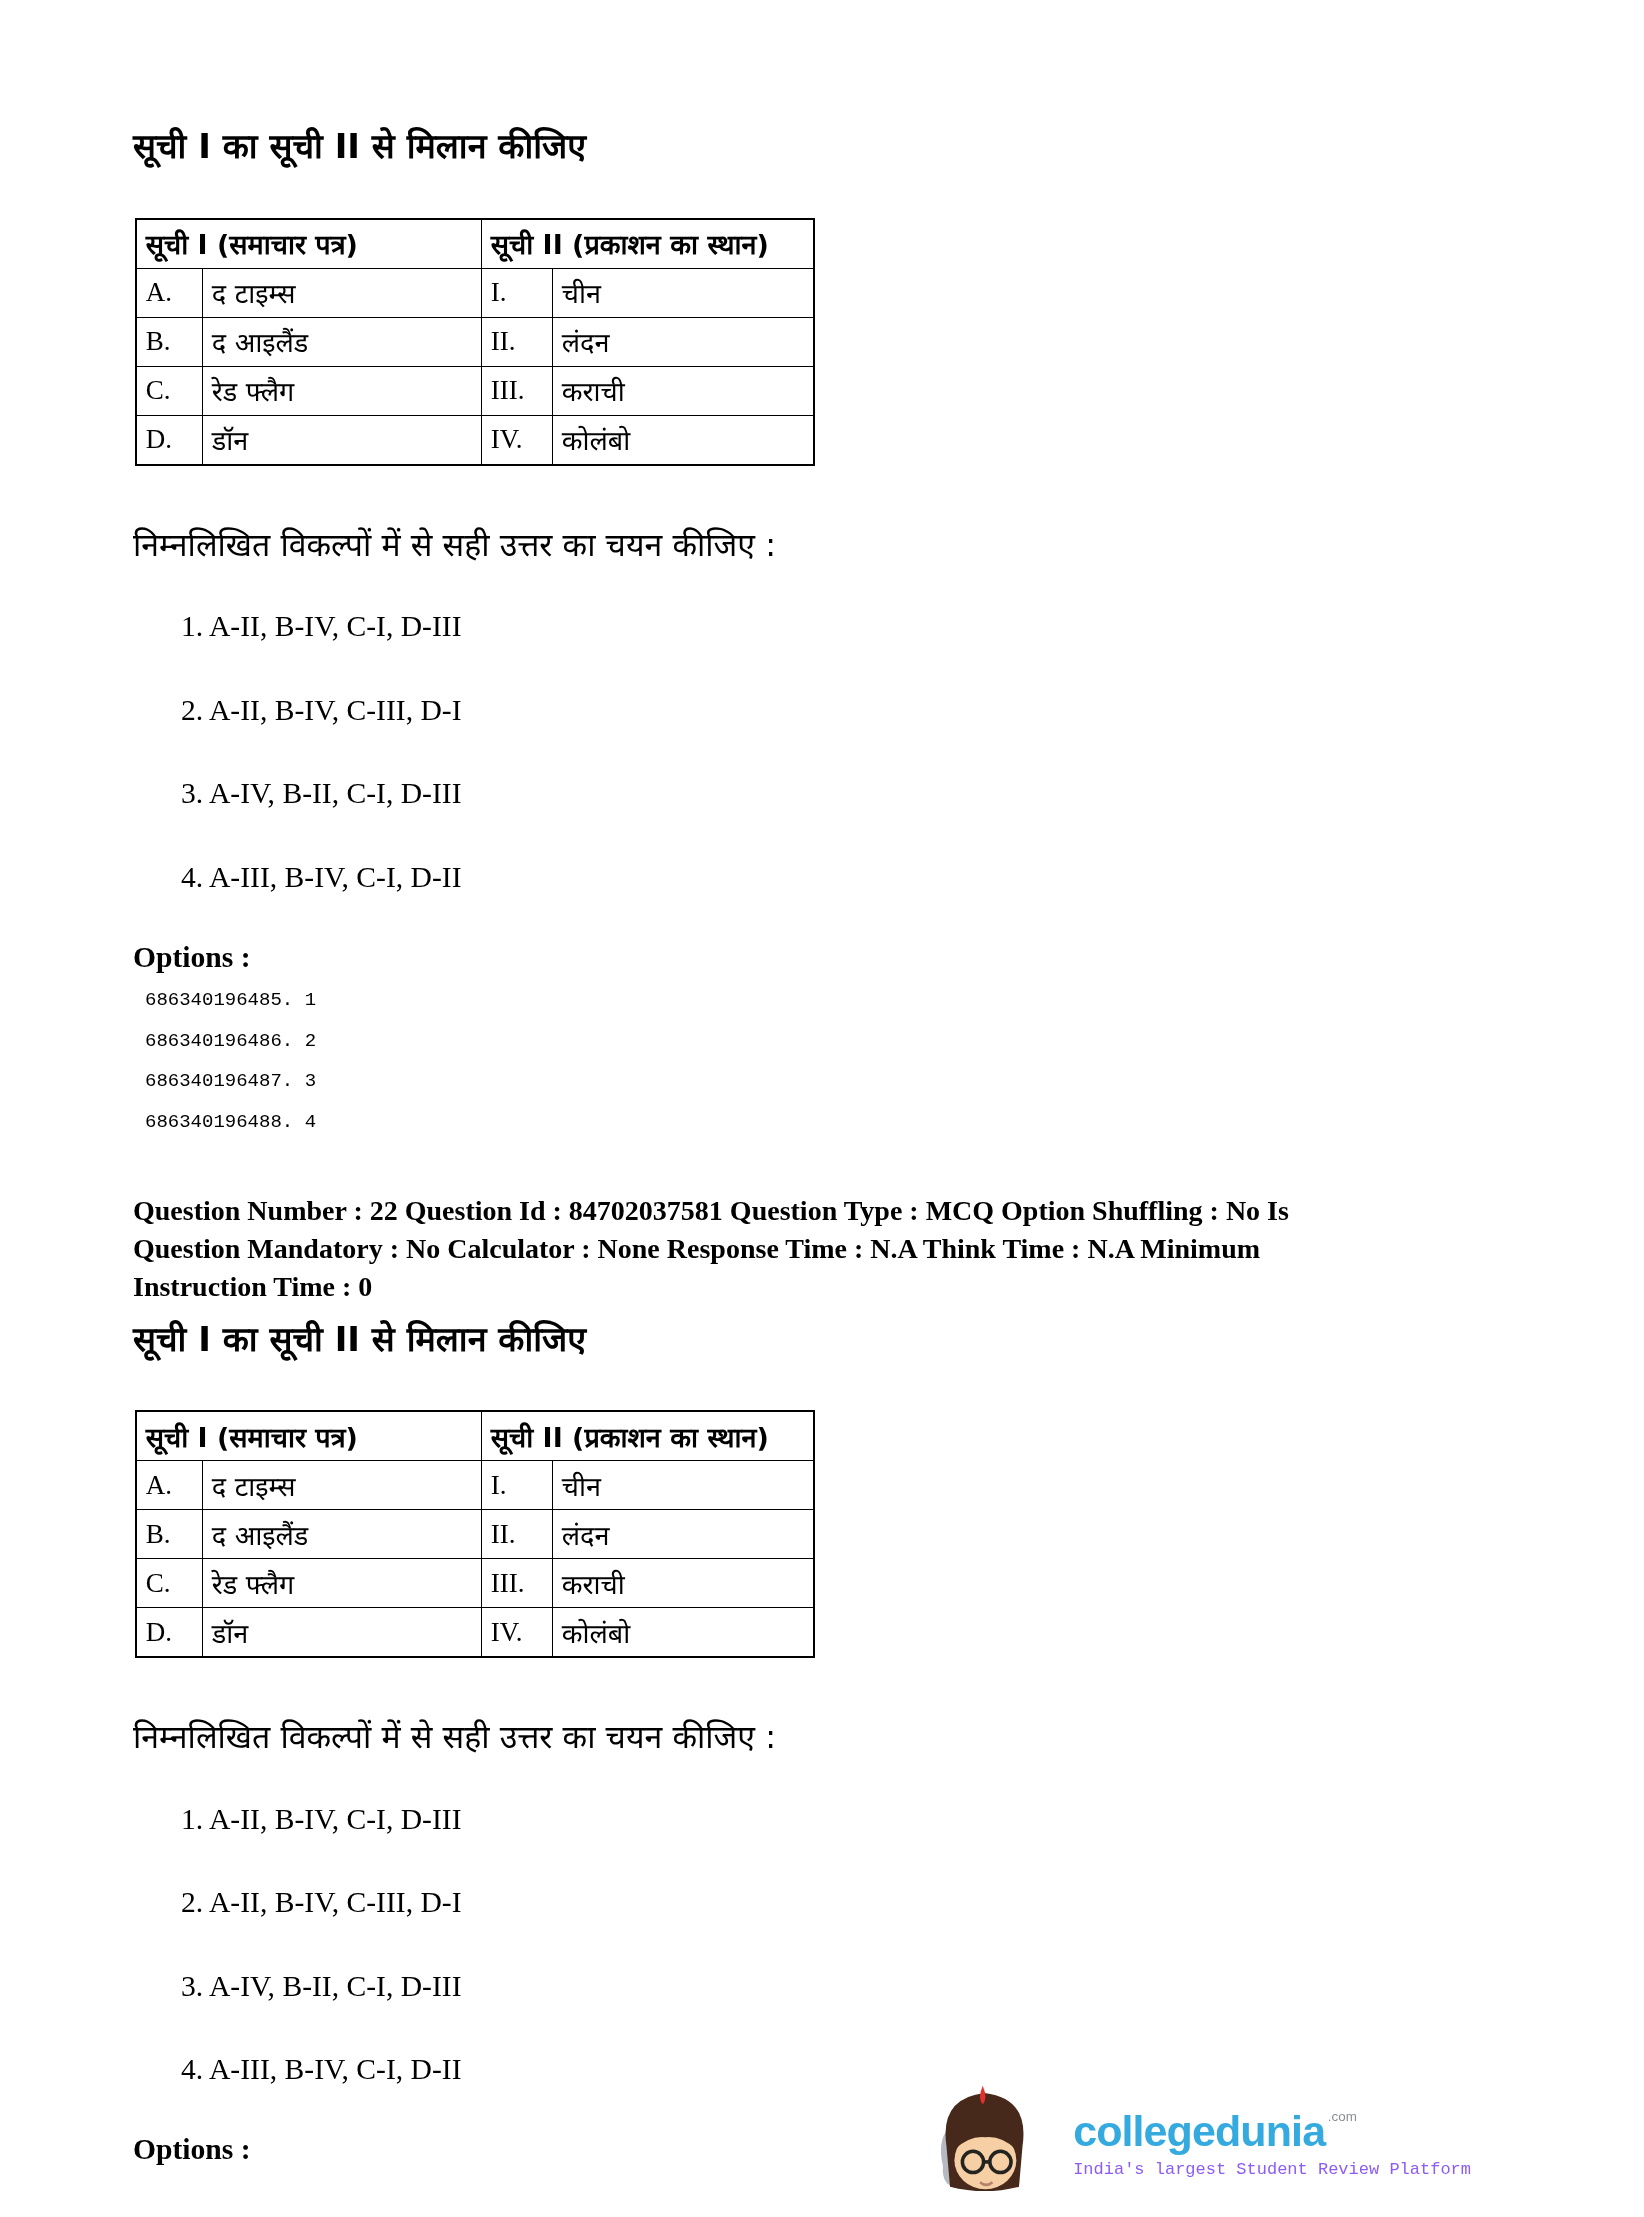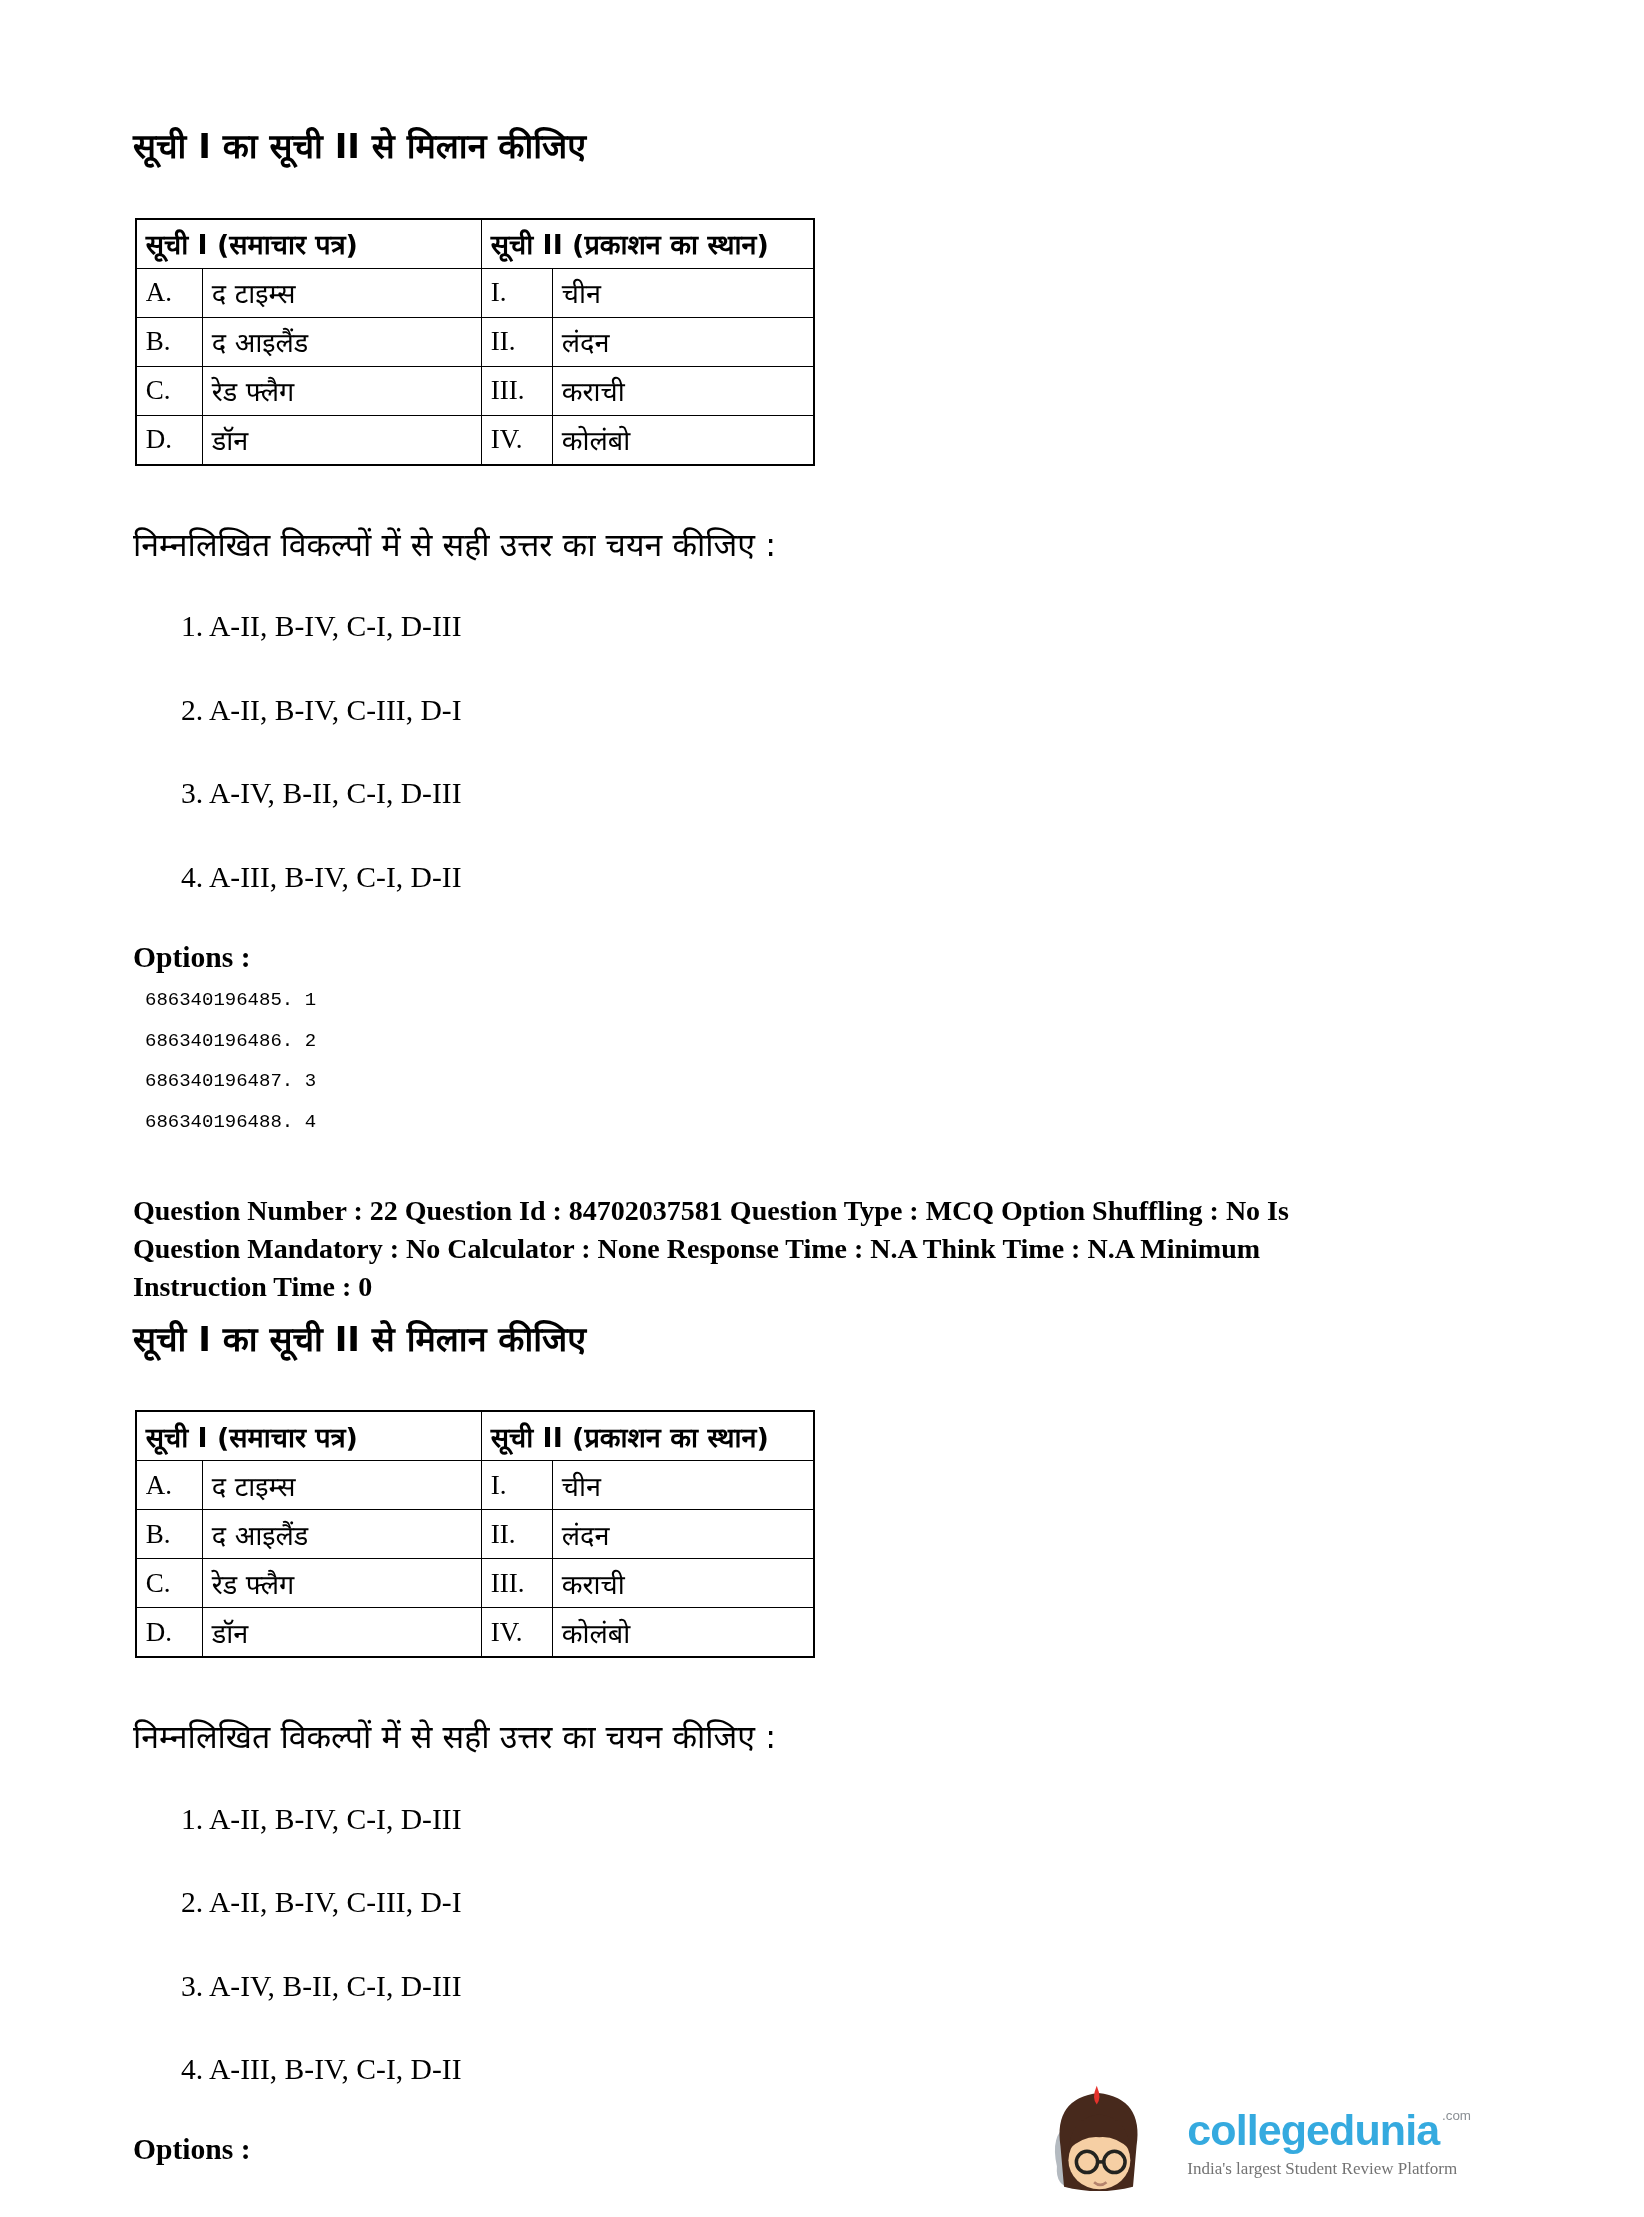--- a/index.html
+++ b/index.html
@@ -100,23 +100,23 @@
     line-height: 1;
   }
   .brand-suffix {
     font-family: "Liberation Sans", sans-serif;
     font-size: 13.4px;
     color: #8a8f94;
     margin-left: 2.7px;
     line-height: 1;
   }
   .tagline {
-    font-family: Liberation Serif, serif;
+    font-family: Liberation Mono, monospace;
     font-size: 17px;
-    color: #737373;
+    color: #8b5cf6;
     margin-top: 7.2px;
   }
 </style>
 </head>
 <body>
 
 <div class="page">
   <div class="content">
 
     <section>

